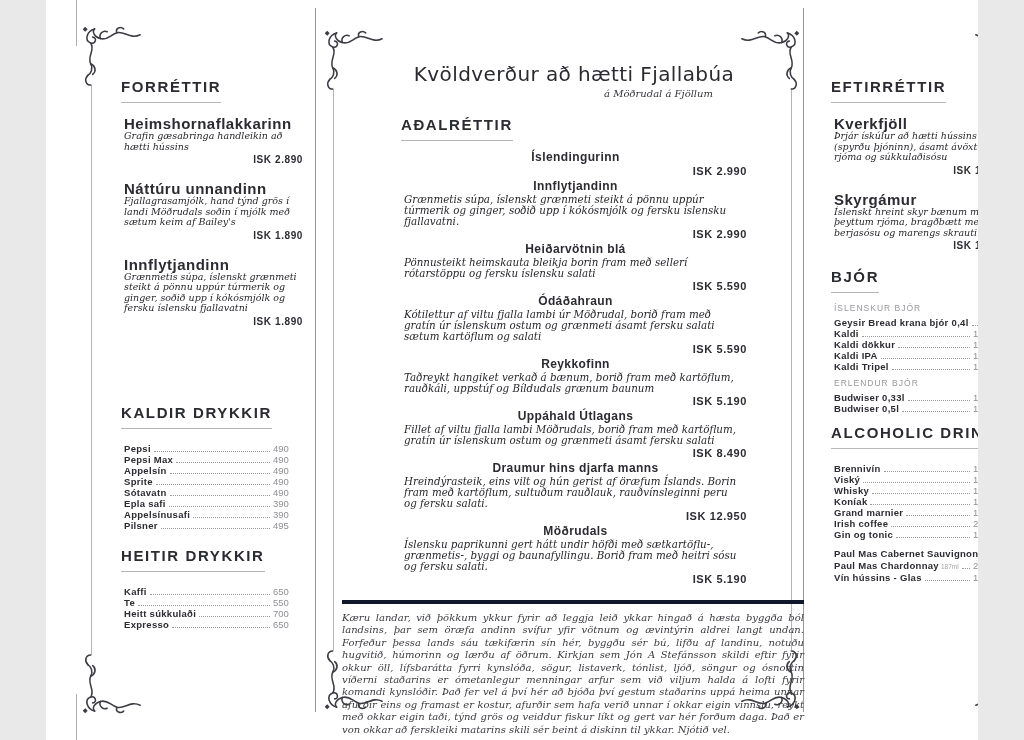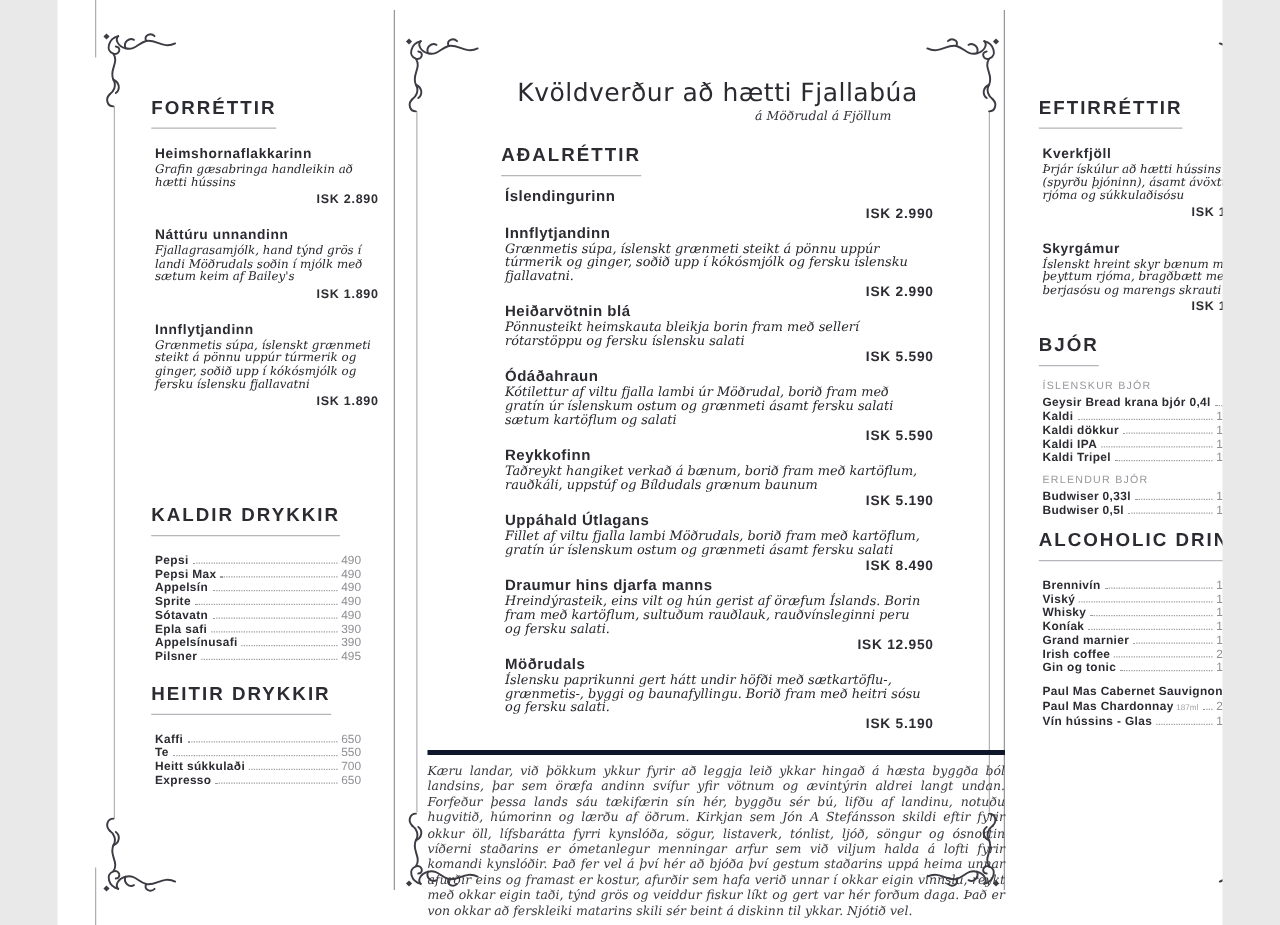--- a/index.html
+++ b/index.html
@@ -33,21 +33,21 @@
   .fl-7 { left:692px; top:648px; transform:scale(-1,-1); }
   .fl-8 { left:926px; top:652px; transform:scale(-1,-1); }
 
   
   .sec-heading {
     display:inline-block; font-size:15px; font-weight:bold;
     letter-spacing:1.6px; color:#2b2b32; white-space:nowrap;
     padding-bottom:7px; border-bottom:1px solid #b5b5ba; margin:0 0 14px 0;
   }
   .dish { margin:0 0 16px 0; padding-left:3px; }
-  .dish-name { font-size:11px; font-weight:bold; letter-spacing:0.5px; line-height:13px; color:#2b2b32; }
+  .dish-name { font-size:15px; font-weight:bold; letter-spacing:0.5px; line-height:13px; color:#2b2b32; }
   .dish-desc {
     font-family:"DejaVu Serif", serif; font-style:italic;
     font-size:9.5px; line-height:10.5px; color:#26262c; margin-top:1px;
   }
   .dish-price { text-align:right; font-size:10px; font-weight:bold; letter-spacing:0.6px; line-height:12px; margin-top:2px; }
 
   .row { display:flex; align-items:baseline; line-height:11px; padding-left:3px; }
   .rn { font-size:9.5px; font-weight:bold; letter-spacing:0.3px; white-space:nowrap; color:#2b2b32; }
   .size { font-size:6.5px; color:#a4a4a9; margin-left:2px; white-space:nowrap; }
   .lead { flex:1; border-bottom:1px dotted #9b9b9f; margin:0 3px 2px 3px; min-width:6px; }
@@ -68,21 +68,21 @@
     font-family:"DejaVu Sans", sans-serif; font-weight:normal;
     font-size:20px; letter-spacing:0.4px; line-height:24px;
     text-align:center; color:#2a2a31; white-space:nowrap;
   }
   .menu-subtitle {
     font-family:"DejaVu Serif", serif; font-style:italic;
     font-size:10px; color:#33333b; text-align:right; padding-right:34px; margin-top:2px; line-height:12px;
   }
   .mains-heading { margin-top:16px; margin-bottom:10px; }
   .main-dish { margin:0 0 3px 0; padding-left:3px; }
-  .main-dish .dish-name { font-size:12px; line-height:13px; letter-spacing:0.4px; }
+  .main-dish .dish-name { font-size:12px; line-height:13px; letter-spacing:0.4px;text-align:center; }
   .main-dish .dish-desc { font-size:10.3px; line-height:11px; max-width:336px; }
   .main-dish .dish-price { font-size:11px; line-height:12px; margin-top:1px; }
 
   .footer-note {
     position:absolute; left:296px; top:600px; width:462px;
     border-top:4px solid #0f172a; padding-top:8px;
     font-family:"DejaVu Serif", serif; font-style:italic;
     font-size:10px; line-height:12.4px; color:#3a3a40; text-align:justify;
   }
 </style>

